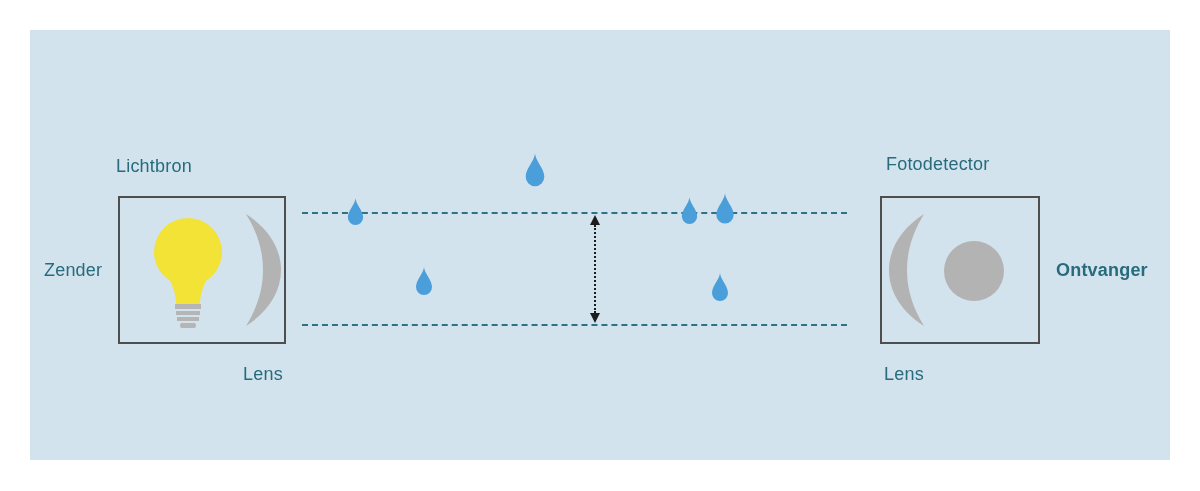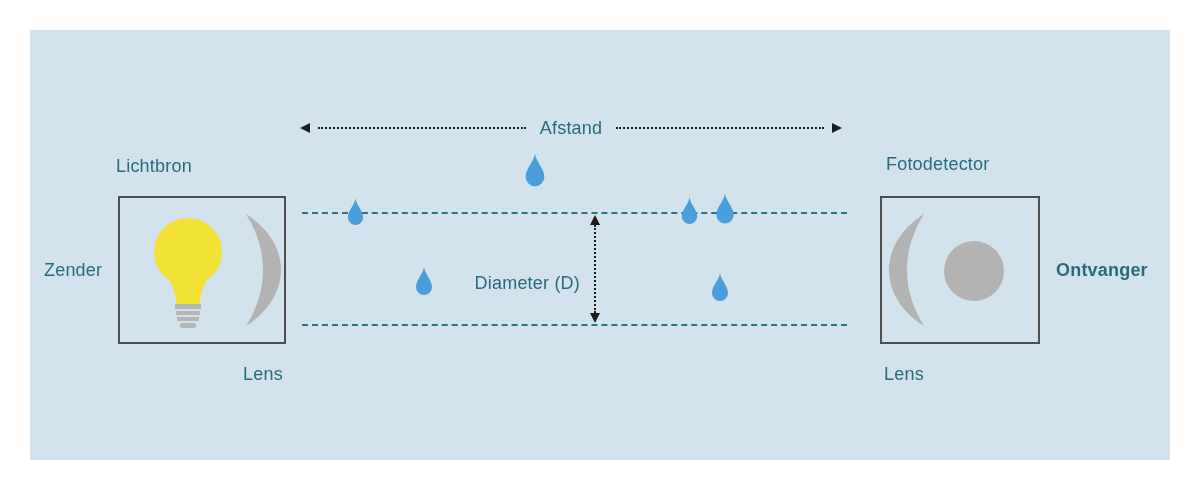--- a/index.html
+++ b/index.html
@@ -66,27 +66,20 @@
     border-radius:50%;background:#b3b3b3;
   }
 </style>
 </head>
 <body>
 
 <div id="canvas">
 
   <div class="panel"></div>
 
-  <div id="afstand-arrow">
-    <span class="ah ah-left"></span>
-    <span class="dotline"></span>
-    <span class="label">Afstand</span>
-    <span class="dotline"></span>
-    <span class="ah ah-right"></span>
-  </div>
 
   <div class="label" style="left:116px;top:156px;">Lichtbron</div>
   <div class="label" style="left:886px;top:154px;">Fotodetector</div>
   <div class="label" style="left:44px;top:260px;">Zender</div>
   <div class="label" style="left:1056px;top:260px;font-weight:bold;">Ontvanger</div>
   <div class="label" style="left:243px;top:364px;">Lens</div>
   <div class="label" style="left:884px;top:364px;">Lens</div>
 
   <div id="left-box" class="device-box">
     <svg class="icon-abs" style="left:30px;top:16px;" width="76" height="116" viewBox="0 0 76 116" aria-hidden="true">
@@ -110,21 +103,20 @@
   <div id="detector-circle"></div>
 
   <div id="beam-top" class="beam"></div>
   <div id="beam-bottom" class="beam"></div>
 
   <div id="diameter-arrow">
     <span class="ah ah-up"></span>
     <span class="vline"></span>
     <span class="ah ah-down"></span>
   </div>
-  <div id="diameter-label" class="label">Diameter (D)</div>
 
   <svg class="icon-abs" style="left:521px;top:152px;" width="28" height="38" viewBox="0 0 24 32" aria-hidden="true">
     <path d="M12 1 C 11.5 7.5, 4 14, 4 21 A 8 8 0 0 0 20 21 C 20 14, 12.5 7.5, 12 1 Z" fill="#4a9ed9"></path>
   </svg>
   <svg class="icon-abs" style="left:344px;top:197px;" width="23" height="31" viewBox="0 0 24 32" aria-hidden="true">
     <path d="M12 1 C 11.5 7.5, 4 14, 4 21 A 8 8 0 0 0 20 21 C 20 14, 12.5 7.5, 12 1 Z" fill="#4a9ed9"></path>
   </svg>
   <svg class="icon-abs" style="left:412px;top:266px;" width="24" height="32" viewBox="0 0 24 32" aria-hidden="true">
     <path d="M12 1 C 11.5 7.5, 4 14, 4 21 A 8 8 0 0 0 20 21 C 20 14, 12.5 7.5, 12 1 Z" fill="#4a9ed9"></path>
   </svg>

